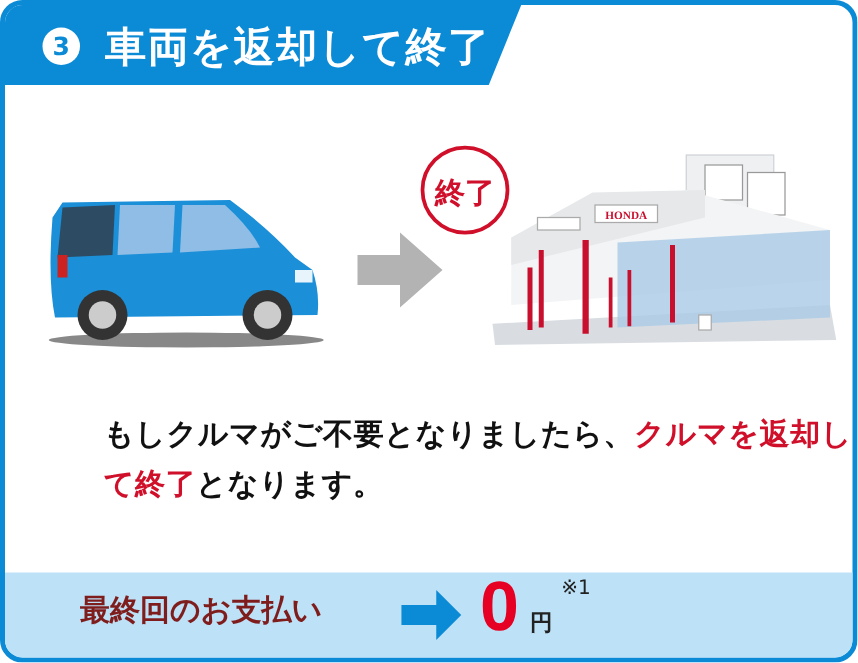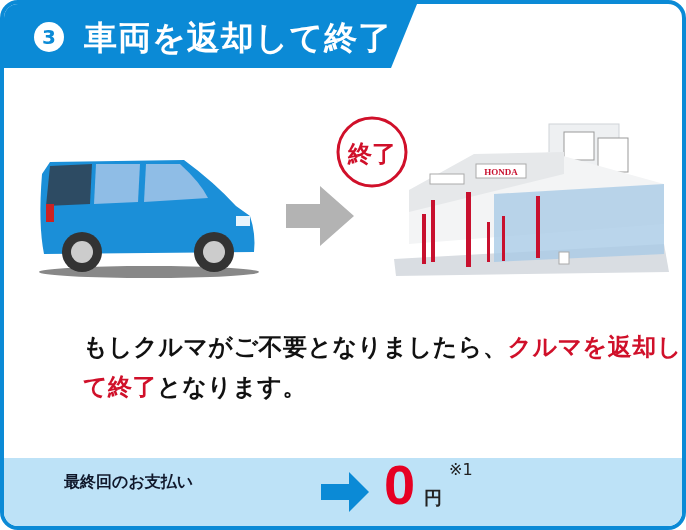--- a/index.html
+++ b/index.html
@@ -14,21 +14,21 @@
               border-radius: 50%; background: #fff; color: #0b8ad6; font-weight: bold;
               font-size: 20px; line-height: 30px; text-align: center; }
   .header-title { position: absolute; left: 80px; top: 12px; color: #fff;
                   font-size: 33px; font-weight: bold; letter-spacing: 1px; white-space: nowrap; }
   .illus { position: absolute; left: 0; top: 100px; width: 686px; height: 190px; }
   .desc { position: absolute; left: 34px; top: 323px; width: 620px; font-size: 24px;
           font-weight: bold; line-height: 40px; color: #111; letter-spacing: 0.5px; margin-left: 45px; }
   .desc .red { color: #d0102a; }
   .bottom { position: absolute; left: 0; top: 454px; width: 686px; height: 80px;
             background: #bde2f7; }
-  .pay-label { position: absolute; left: 60px; top: 14px; font-size: 16px; font-weight: bold; color: #0f172a; white-space: nowrap; }
+  .pay-label { position: absolute; left: 60px; top: 14px; font-size: 24px; font-weight: bold; color: #7f1d1d; white-space: nowrap; }
   .pay-arrow { position: absolute; left: 317px; top: 14px; }
   .pay-value { position: absolute; left: 380px; top: -6px; font-size: 56px; font-weight: bold;
                color: #e60023; font-family: "Liberation Sans", sans-serif; }
   .pay-unit { position: absolute; left: 420px; top: 28px; font-size: 18px; color: #222; font-weight: bold; }
   .pay-note { position: absolute; left: 445px; top: 2px; font-size: 16px; color: #222; }
 </style>
 </head>
 <body>
 
 <div class="card">

